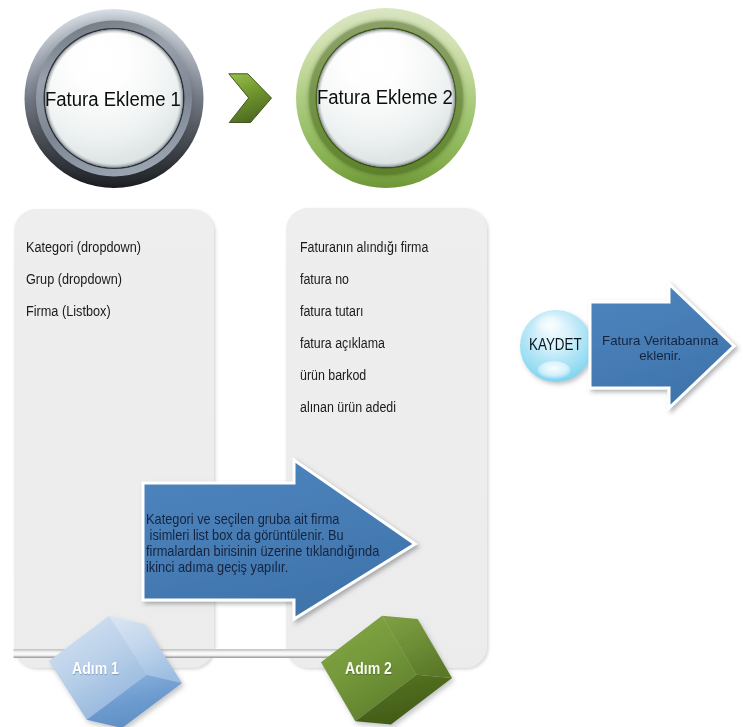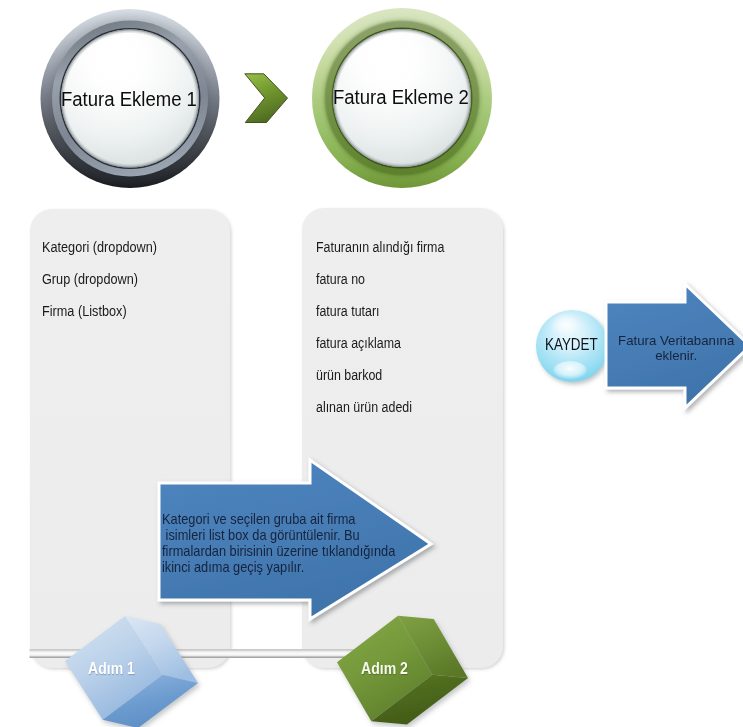--- a/index.html
+++ b/index.html
@@ -1,19 +1,19 @@
 <!DOCTYPE html>
 <html><head>
 <meta charset="utf-8">
 <title>Fatura Ekleme</title>
 <style>
   html,body{margin:0;padding:0;}
   body{width:743px;height:727px;background:#ffffff;
        font-family:"Liberation Sans",sans-serif;overflow:hidden;position:relative;}
-  #stage{position:absolute;left:16px;top:0;width:671px;height:727px;}
+  #stage{position:absolute;left:0;top:0;width:671px;height:727px;}
   svg.layer{position:absolute;left:0;top:0;width:743px;height:727px;}
   .lbl{position:absolute;white-space:pre;}
 </style>
 </head>
 <body>
 
 <div id="stage">
   <svg class="layer" viewBox="0 0 743 727" width="743" height="727">
 
   <defs>

